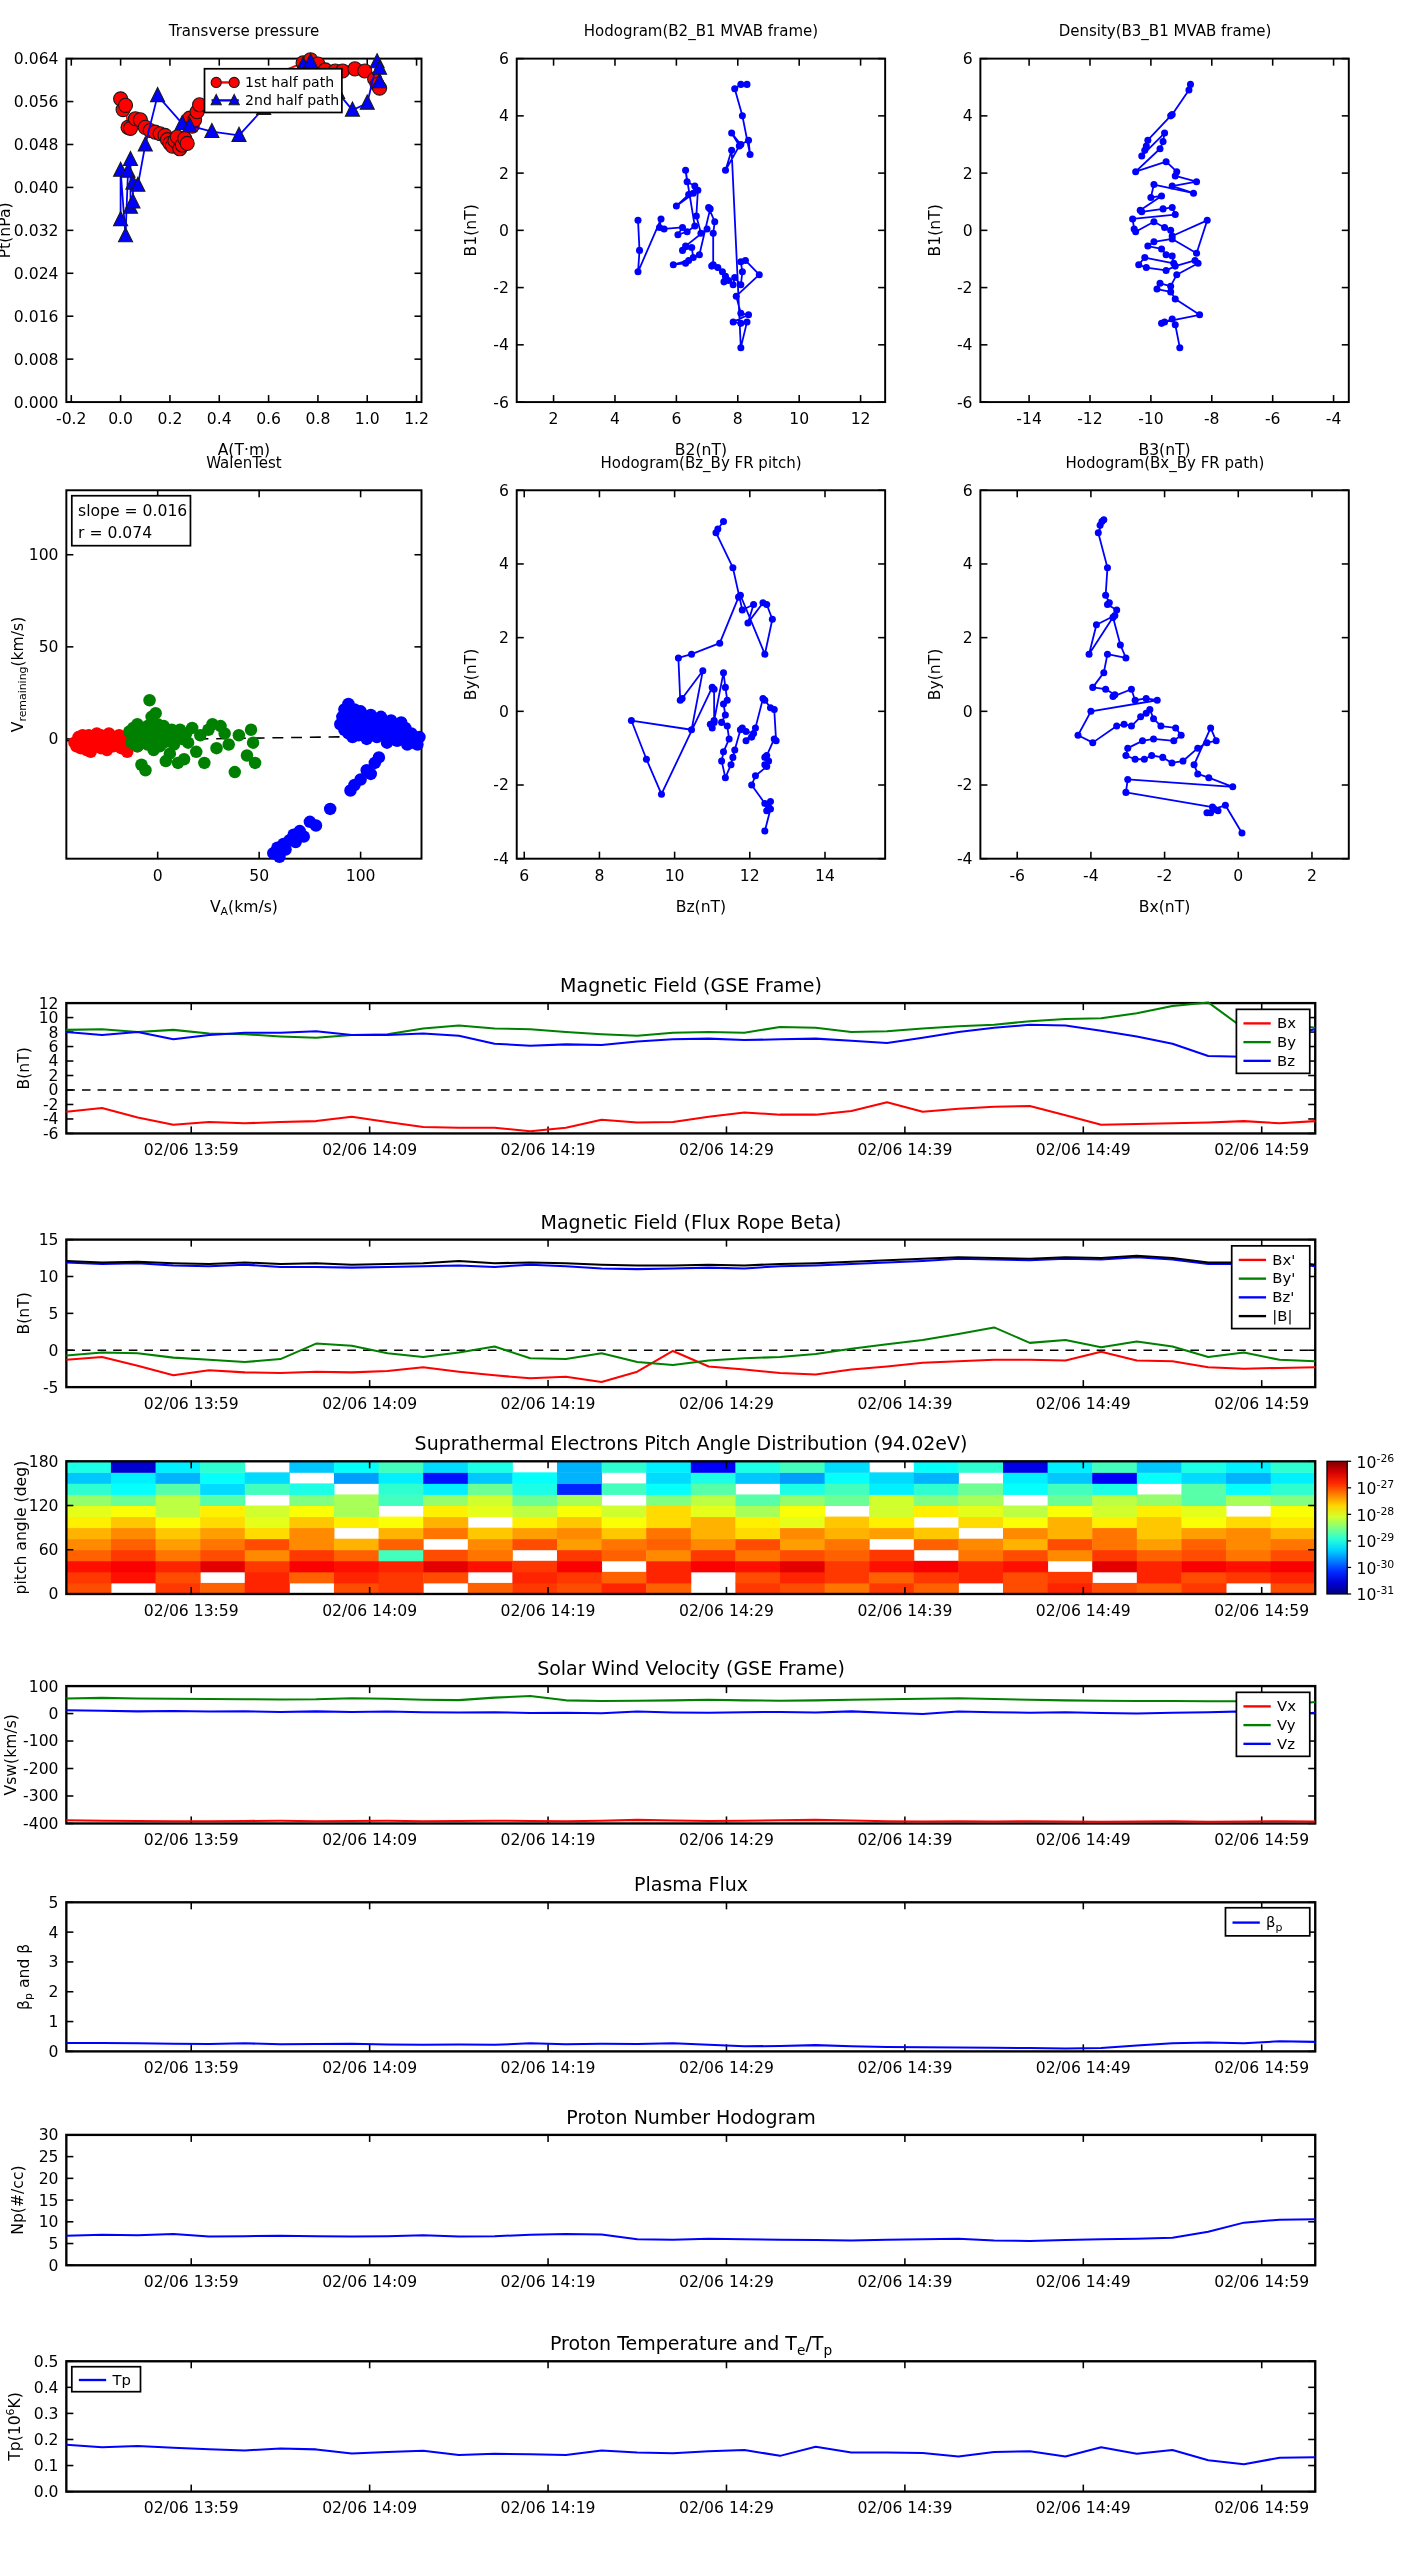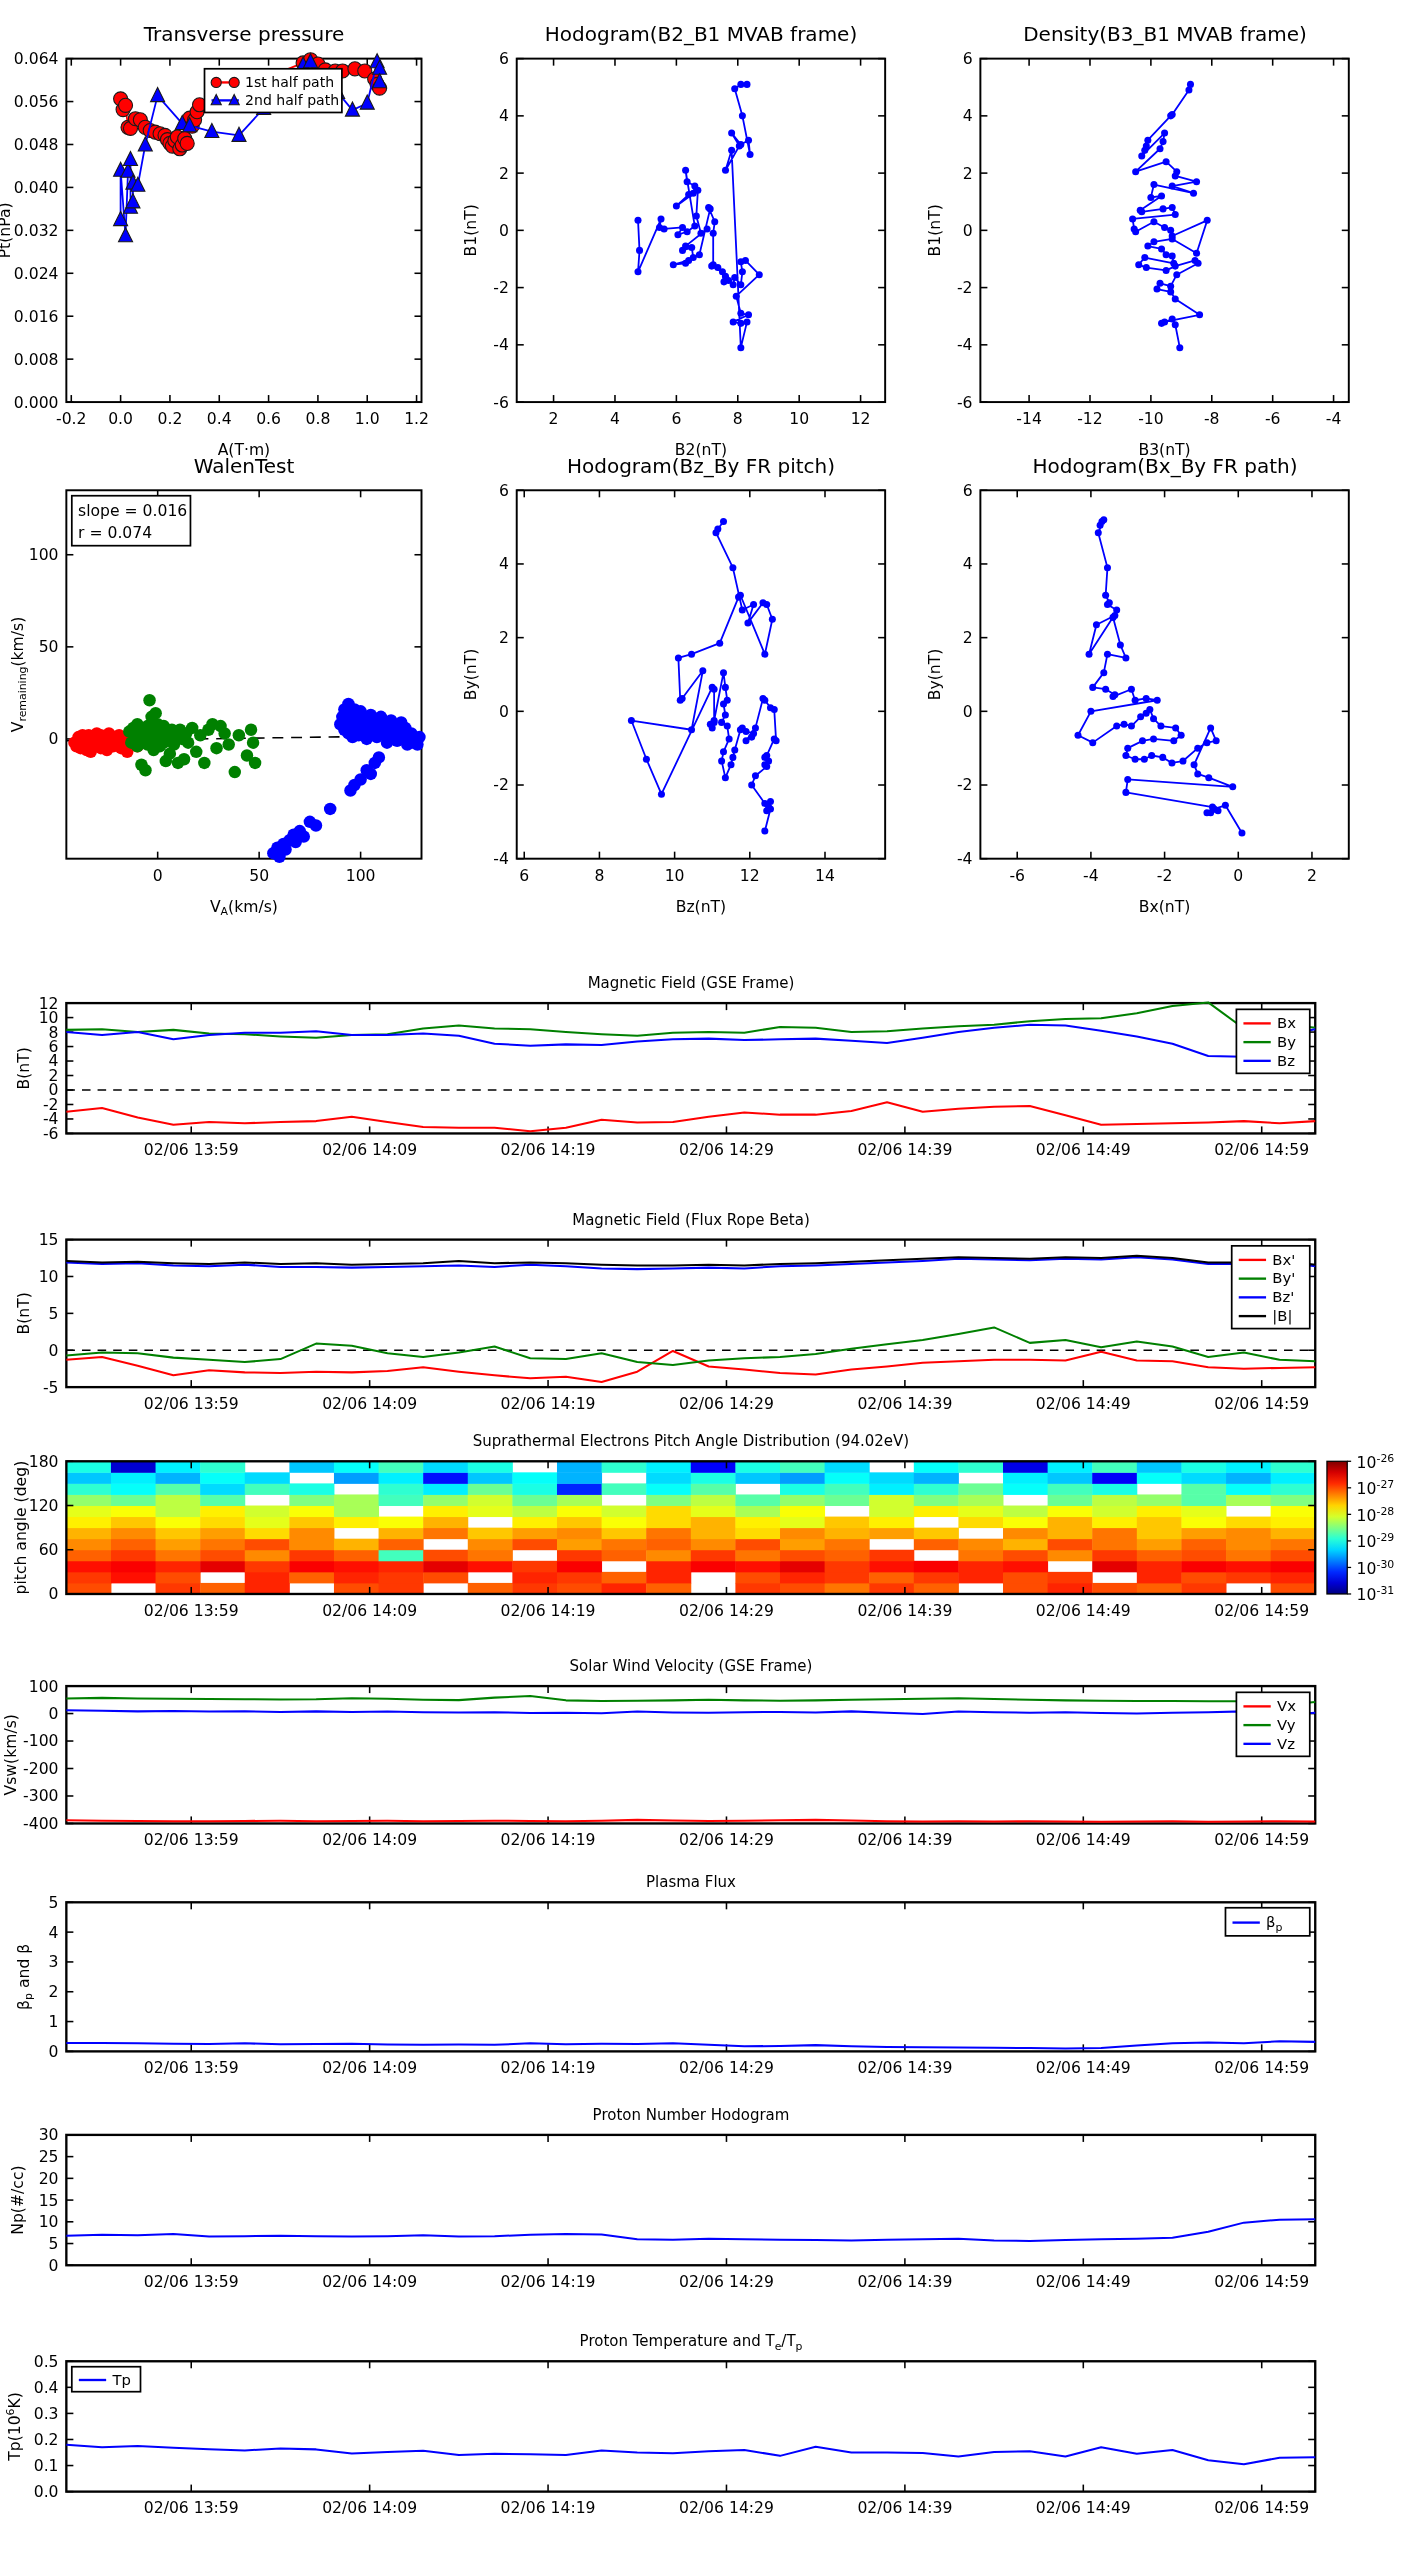--- a/index.html
+++ b/index.html
@@ -1,21 +1,21 @@
 <!DOCTYPE html>
 <html style="font-size:12.5px"><head>
 <meta charset="utf-8">
 <style>
   html,body{margin:0;padding:0;background:#ffffff;}
   #fig-wrap{position:relative;width:1405px;height:2576px;background:#ffffff;
     font-family:"DejaVu Sans",sans-serif;color:#000;overflow:hidden;}
   #fig-svg{position:absolute;left:0;top:0;}
   .ptitle{position:absolute;transform:translateX(-50%);white-space:nowrap;
     font-family:"DejaVu Sans",sans-serif;color:#000;}
-  .t26{font-size:20px;text-align:center;} .t24{font-size:15px;}
+  .t26{font-size:15px;text-align:center;} .t24{font-size:19px;}
   .ptitle sub,.ptitle sup{font-size:72%;}
 </style>
 </head>
 <body>
 
 <div id="fig-wrap">
   <svg id="fig-svg" width="1405" height="2576" xmlns="http://www.w3.org/2000/svg" viewBox="0 0 1800 3300">
       <g>
         <rect x="85" y="75" width="455" height="440" fill="none" stroke="#000" stroke-width="2.5"></rect>
         <line x1="91.31944444444444" y1="515" x2="91.31944444444444" y2="506" stroke="#000" stroke-width="2"></line>

